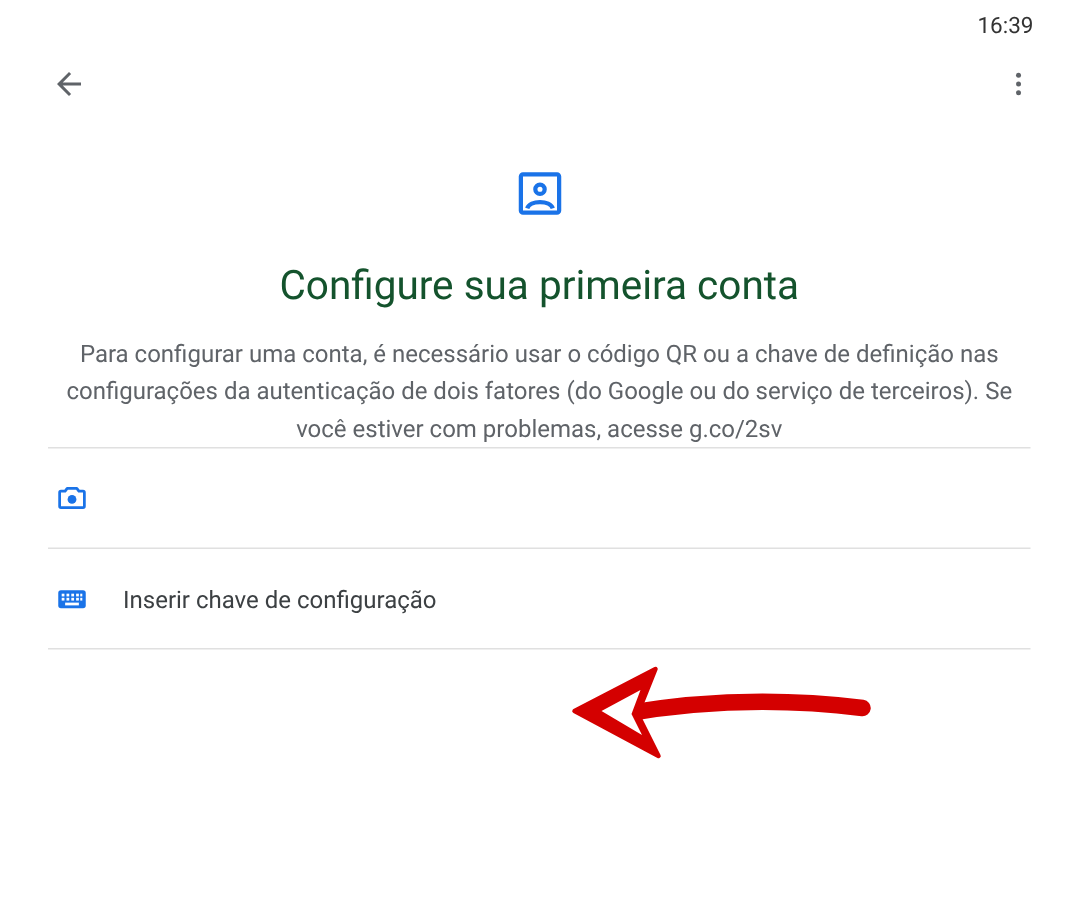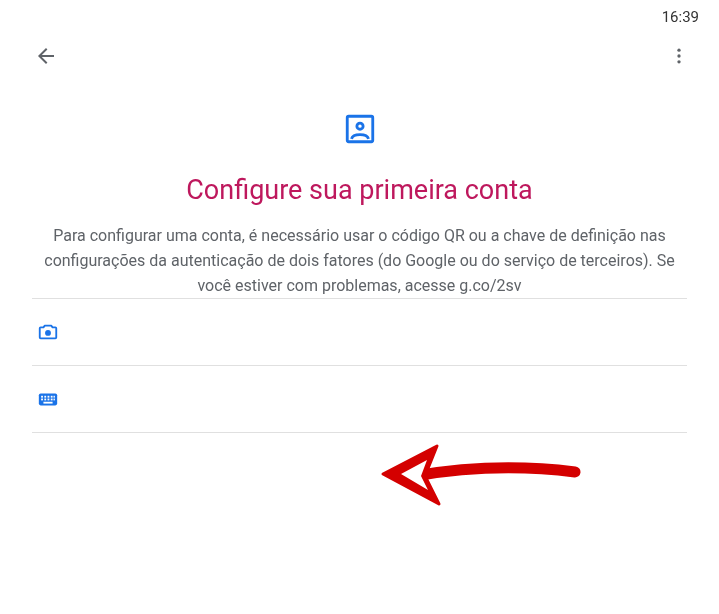--- a/index.html
+++ b/index.html
@@ -7,21 +7,21 @@
       font-family: Roboto, Arial, sans-serif;
       background: #fff;
       width: 719px;
       height: 614px;
       position: relative;
       overflow: hidden;
     }
     .status-bar {
       display: flex;
       justify-content: flex-end;
-      padding: 8px 20px 4px 0;
+      padding: 8px 30px 4px 0;
       font-size: 15px;
       color: #333;
     }
     .app-bar {
       display: flex;
       justify-content: space-between;
       align-items: center;
       padding: 12px 24px 8px 30px;
     }
     .back-btn {
@@ -46,21 +46,21 @@
     }
     .hero-icon {
       display: inline-flex;
       align-items: center;
       justify-content: center;
       margin-bottom: 28px;
     }
     .title {
       font-size: 27px;
       font-weight: 400;
-      color: #be185d;
+      color: #14532d;
       margin-bottom: 18px;
     }
     .subtitle {
       font-size: 16px;
       color: #5f6368;
       line-height: 1.55;
       padding: 0 4px;
     }
     .divider {
       height: 1px;
@@ -153,20 +153,21 @@
         <rect x="15" y="8.5" width="2" height="2" fill="#fff"></rect>
         <rect x="18" y="8.5" width="1.5" height="2" fill="#fff"></rect>
         <rect x="4.5" y="11.5" width="2" height="2" fill="#fff"></rect>
         <rect x="8" y="11.5" width="2" height="2" fill="#fff"></rect>
         <rect x="11.5" y="11.5" width="2" height="2" fill="#fff"></rect>
         <rect x="15" y="11.5" width="2" height="2" fill="#fff"></rect>
         <rect x="18" y="11.5" width="1.5" height="2" fill="#fff"></rect>
         <rect x="7" y="15" width="10" height="2" fill="#fff"></rect>
       </svg>
     </div>
+    <span class="option-label">Inserir chave de configuração</span>
   </div>
 
   <div class="divider"></div>
 </div>
 
 <div class="arrow-annotation">
   <svg width="220" height="90" viewBox="0 0 220 90">
     <path d="M 210 40 Q 130 30, 50 44" stroke="#d40000" stroke-width="11" fill="none" stroke-linecap="round"></path>
     <path d="M 18 42 L 72 14 L 60 44 L 74 72 Z" fill="#d40000" stroke="#d40000" stroke-width="3" stroke-linejoin="round"></path>
     <path d="M 36 42 L 62 28 L 56 44 L 63 58 Z" fill="#fff"></path>

